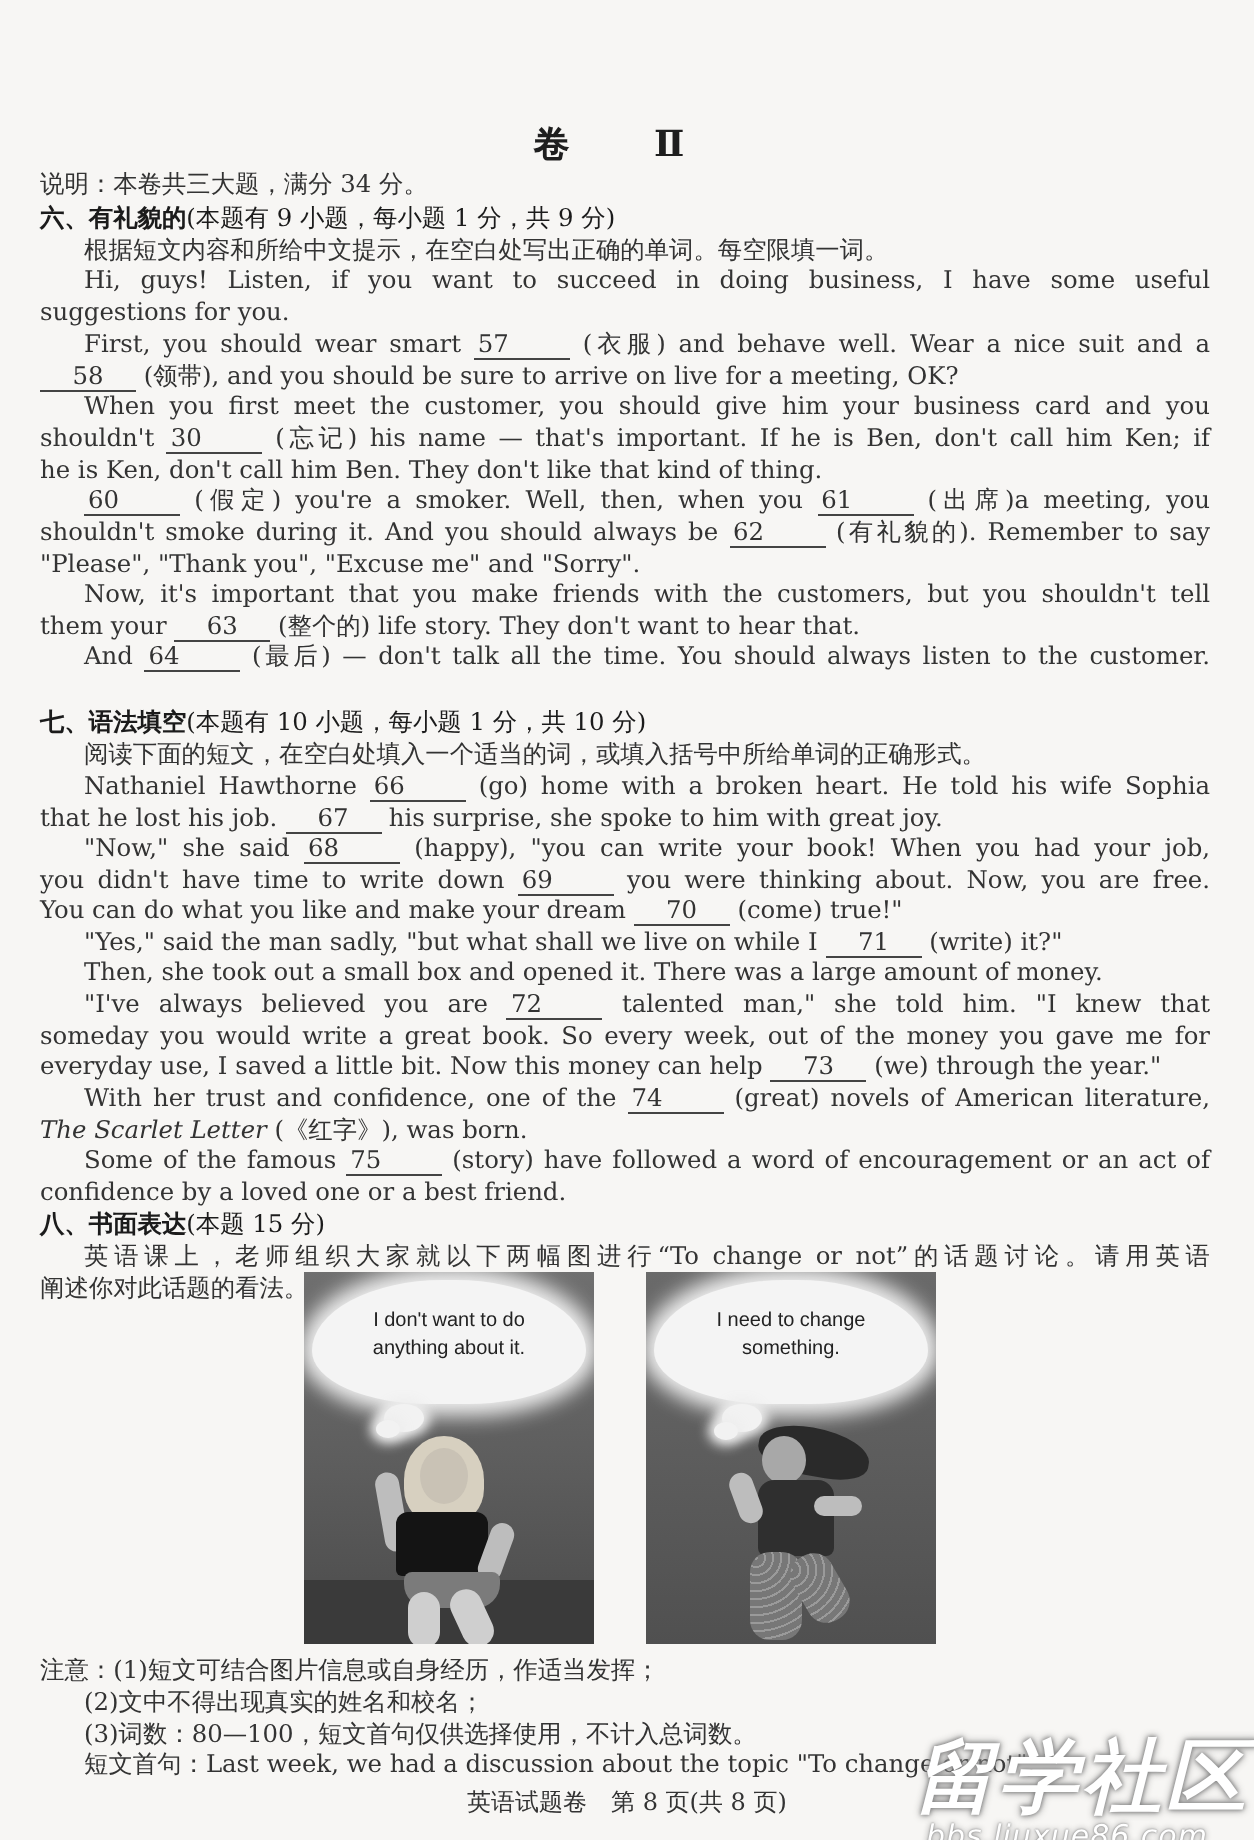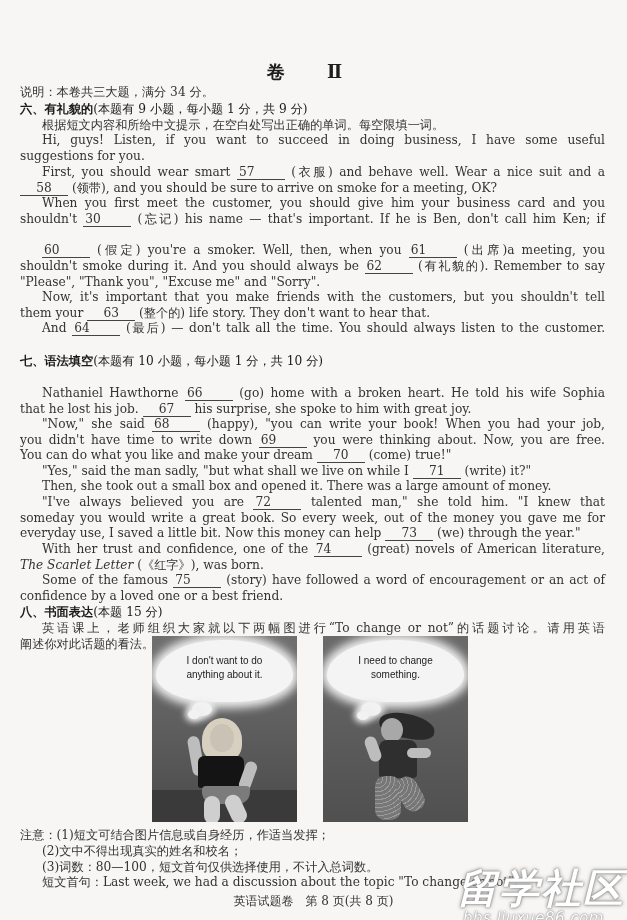--- a/index.html
+++ b/index.html
@@ -95,44 +95,46 @@
     <span>六、有礼貌的</span><span class="norm">(本题有 9 小题，每小题 1 分，共 9 分)</span>
   </div>
   <div class="line indent justify" style="top:117px"><span>Hi, guys! Listen, if you want to succeed in doing business, I have some useful</span></div>
 
   <div class="line indent" style="top:102px">根据短文内容和所给中文提示，在空白处写出正确的单词。每空限填一词。</div>
   <div class="line" style="top:133px"><span>suggestions for you.</span></div>
   <div class="line indent justify" style="top:149px">
     <span>First, you should wear smart</span> <span class="blank">57</span> <span>(衣服) and behave well. Wear a nice suit and a</span>
   </div>
   <div class="line" style="top:165px">
-    <span class="blank">58</span> <span>(领带), and you should be sure to arrive on smoke for a meeting, OK?</span>
+    <span class="blank">58</span> <span>(领带), and you should be sure to arrive on live for a meeting, OK?</span>
   </div>
   <div class="line indent justify" style="top:180px"><span>When you first meet the customer, you should give him your business card and you</span></div>
   <div class="line justify" style="top:196px">
     <span>shouldn't</span> <span class="blank">30</span> <span>(忘记) his name — that's important. If he is Ben, don't call him Ken; if</span>
   </div>
+  <div class="line" style="top:212px"><span>he is Ken, don't call him Ben. They don't like that kind of thing.</span></div>
   <div class="line indent justify" style="top:227px">
     <span class="blank">60</span> <span>(假定) you're a smoker. Well, then, when you</span> <span class="blank">61</span> <span>(出席)a meeting, you</span>
   </div>
   <div class="line justify" style="top:243px">
     <span>shouldn't smoke during it. And you should always be</span> <span class="blank">62</span> <span>(有礼貌的). Remember to say</span>
   </div>
   <div class="line" style="top:259px"><span>"Please", "Thank you", "Excuse me" and "Sorry".</span></div>
   <div class="line indent justify" style="top:274px"><span>Now, it's important that you make friends with the customers, but you shouldn't tell</span></div>
   <div class="line" style="top:290px">
     <span>them your</span> <span class="blank">63</span> <span>(整个的) life story. They don't want to hear that.</span>
   </div>
   <div class="line indent justify" style="top:305px">
     <span>And</span> <span class="blank">64</span> <span>(最后) — don't talk all the time. You should always listen to the customer.</span>
   </div>
 
   <div class="line sec-head" style="top:338px">
     <span>七、语法填空</span><span class="norm">(本题有 10 小题，每小题 1 分，共 10 分)</span>
   </div>
+  <div class="line indent" style="top:354px">阅读下面的短文，在空白处填入一个适当的词，或填入括号中所给单词的正确形式。</div>
 
   <div class="line indent justify" style="top:370px">
     <span>Nathaniel Hawthorne</span> <span class="blank">66</span> <span>(go) home with a broken heart. He told his wife Sophia</span>
   </div>
   <div class="line" style="top:386px">
     <span>that he lost his job.</span> <span class="blank">67</span> <span>his surprise, she spoke to him with great joy.</span>
   </div>
   <div class="line indent justify" style="top:401px">
     <span>"Now," she said</span> <span class="blank">68</span> <span>(happy), "you can write your book! When you had your job,</span>
   </div>

